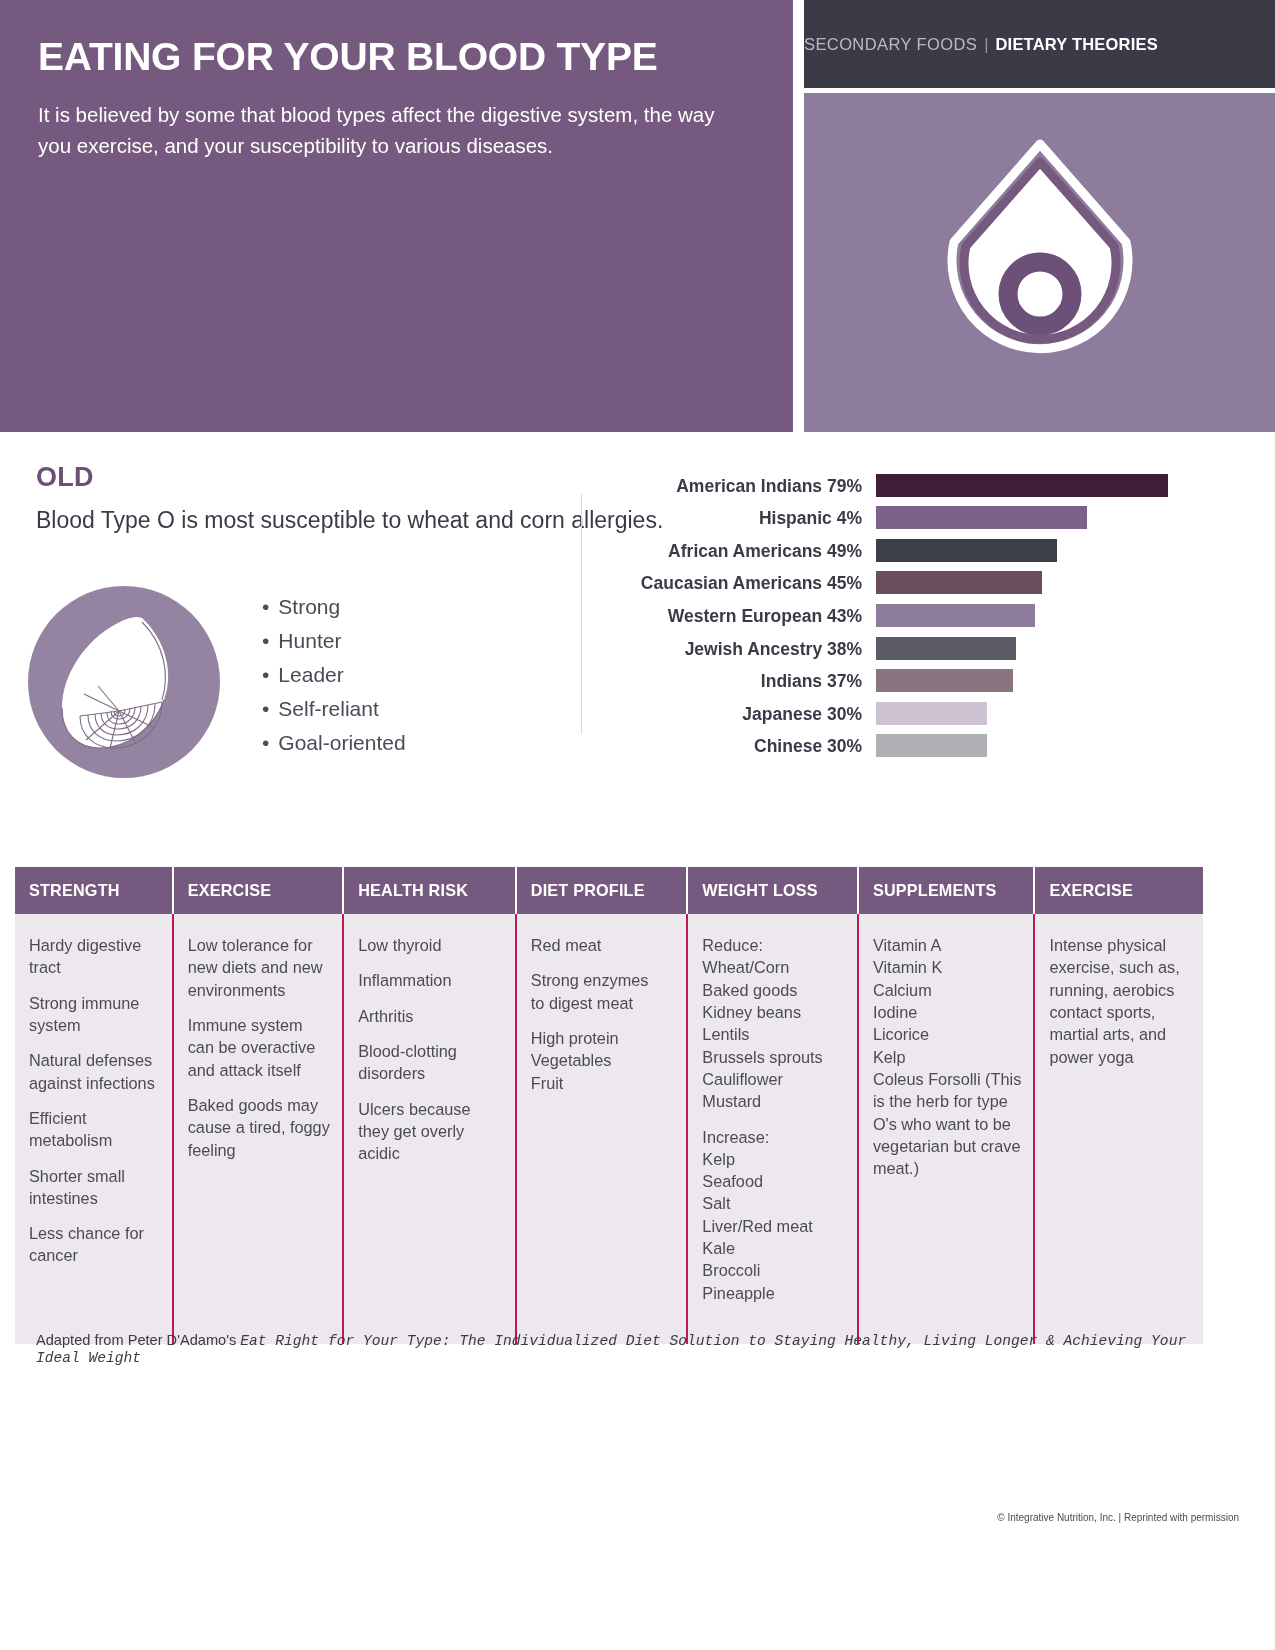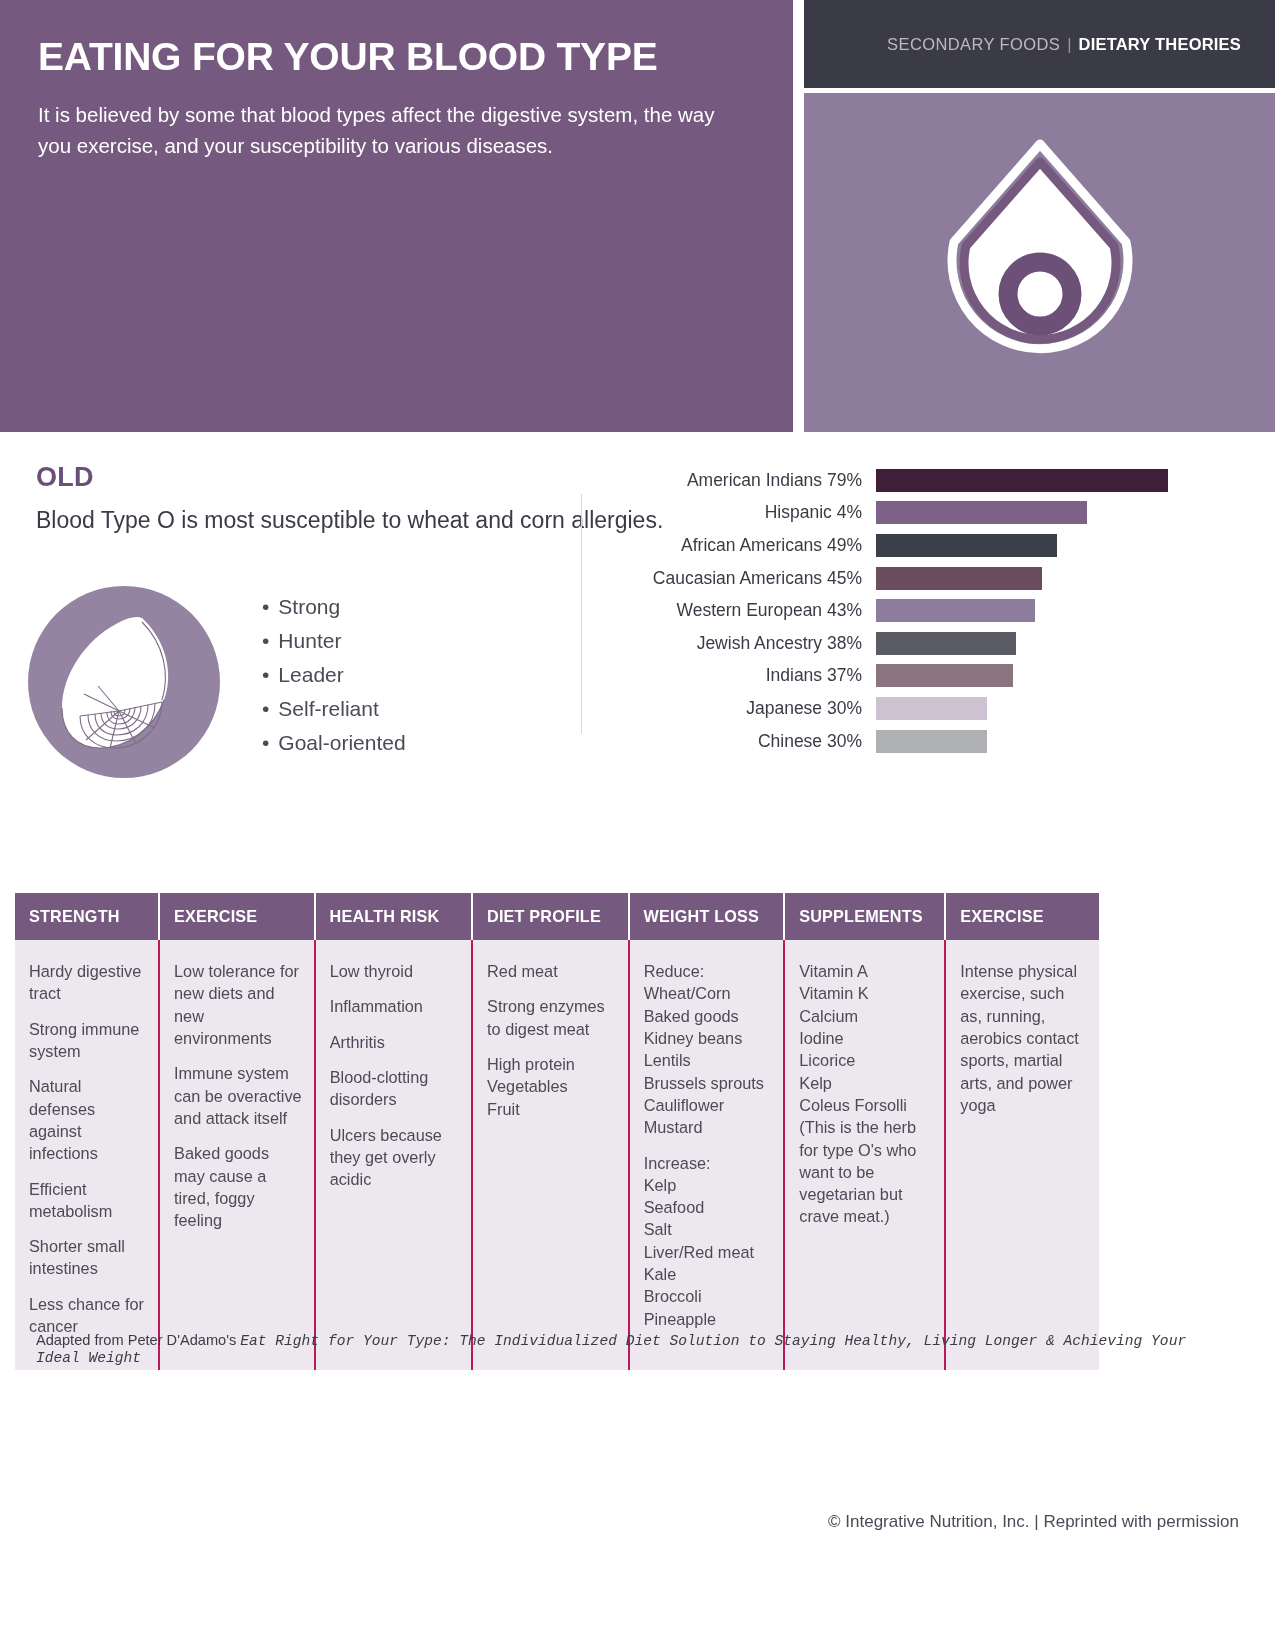--- a/index.html
+++ b/index.html
@@ -32,21 +32,20 @@
     margin-top: 20px;
     max-width: 680px;
   }
   .right-col { width: 482px; height: 432px; display: flex; flex-direction: column; }
   .kicker {
     background: #3B3B47;
     height: 88px;
     margin-left: 11px;
     display: flex;
     align-items: center;
-    justify-content: flex-end;
     padding-right: 34px;
   }
   .kicker-light { color: #BDB8C4; font-size: 16.5px; letter-spacing: 0.4px; }
   .kicker-sep   { color: #9A94A4; font-size: 16.5px; margin: 0 7px; }
   .kicker-bold  { color: #ffffff; font-size: 16.5px; font-weight: bold; letter-spacing: 0.2px; }
   .drop-panel {
     background: #8D7C9B;
     margin-left: 11px; margin-top: 5px;
     flex: 1;
     display: flex; align-items: center; justify-content: center;
@@ -73,31 +72,31 @@
   .divider {
     position: absolute; left: 581px; top: 62px;
     width: 1px; height: 240px; background: #DBD7DF;
   }
 
   
   .chart {
     position: absolute; left: 608px; top: 32px;
     width: 600px;
   }
-  .chart-row { display: flex; align-items: center; height: 32.6px; }
+  .chart-row { display: flex; align-items: flex-end; height: 32.6px; font-weight: bold; }
   .chart-label {
     width: 268px; text-align: right;
     font-size: 17.5px; color: #3B3B47;
     padding-right: 14px; white-space: nowrap;
   }
   .bar-area { flex: 1; height: 23px; position: relative; }
   .bar { height: 23px; }
 
   
-  .tbl { position: absolute; left: 15px; top: 893px; width: 1084px; }
+  .tbl { position: absolute; left: 15px; top: 867px; width: 1188px; }
   .tbl-head { display: flex; background: #ffffff; }
   .th {
     background: #75597F; color: #ffffff;
     font-size: 16.2px; font-weight: bold; letter-spacing: 0.2px;
     padding: 14px 0 14px 14px;
     border-right: 2px solid #ffffff;
   }
   .th:last-child { border-right: none; }
   .tbl-body { display: flex; background: #ECE8EE; }
   .td {
@@ -119,21 +118,21 @@
 
   .source {
     position: absolute; left: 36px; top: 1332px;
     font-size: 14.6px; color: #3B3B47;
     width: 1180px;
   }
   .source em { font-style: italic; font-family: Liberation Mono, monospace; }
 
   .copyright {
     position: absolute; right: 36px; top: 1512px;
-    font-size: 17px; color: #4B4B58;
+    font-size: 10px; color: #4B4B58;
   }
 </style>
 </head>
 <body>
 
 <div class="page">
 
   <div class="top-row">
 
     <div class="hero">

